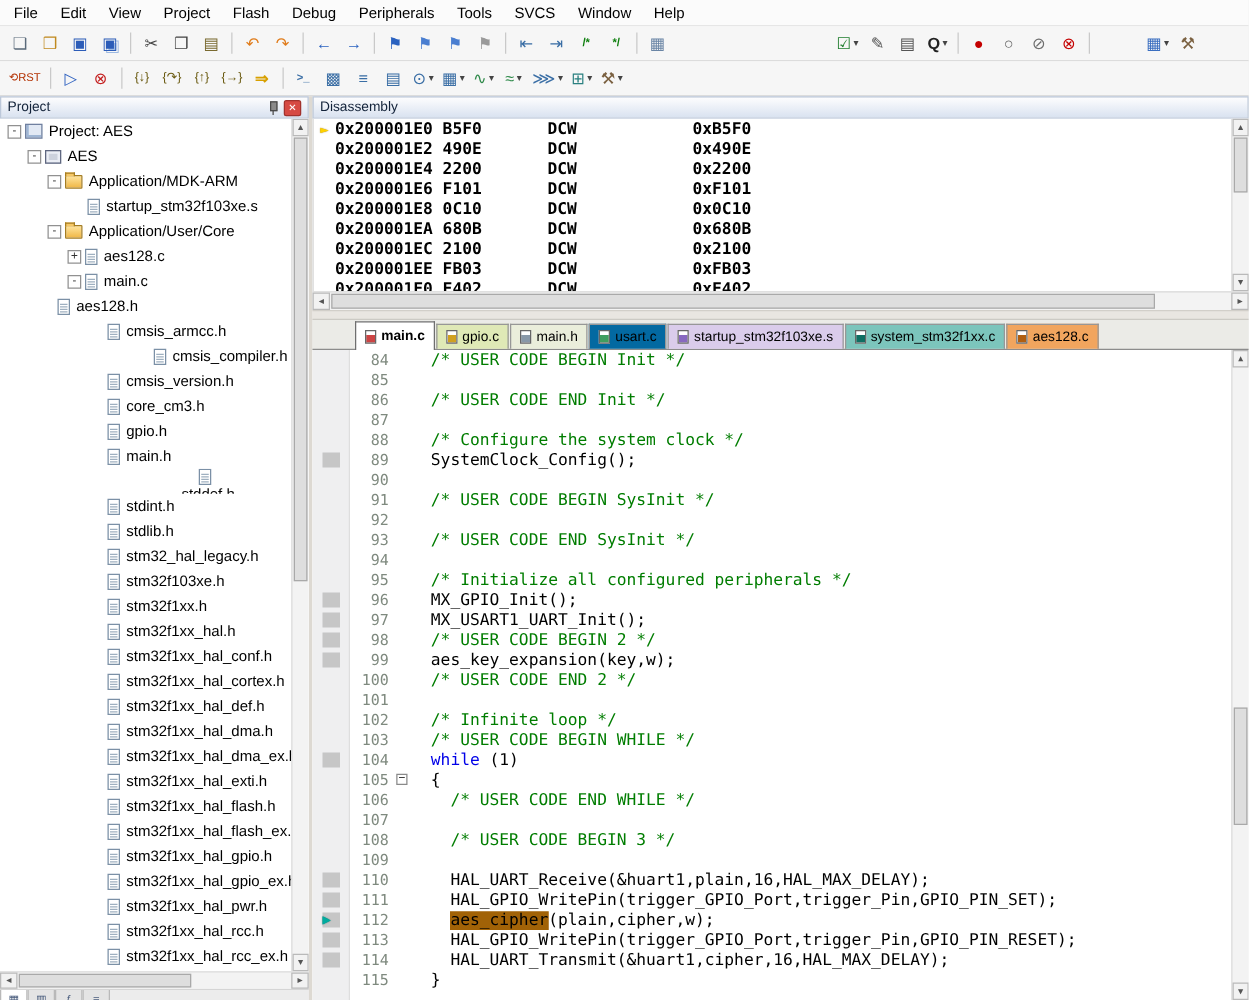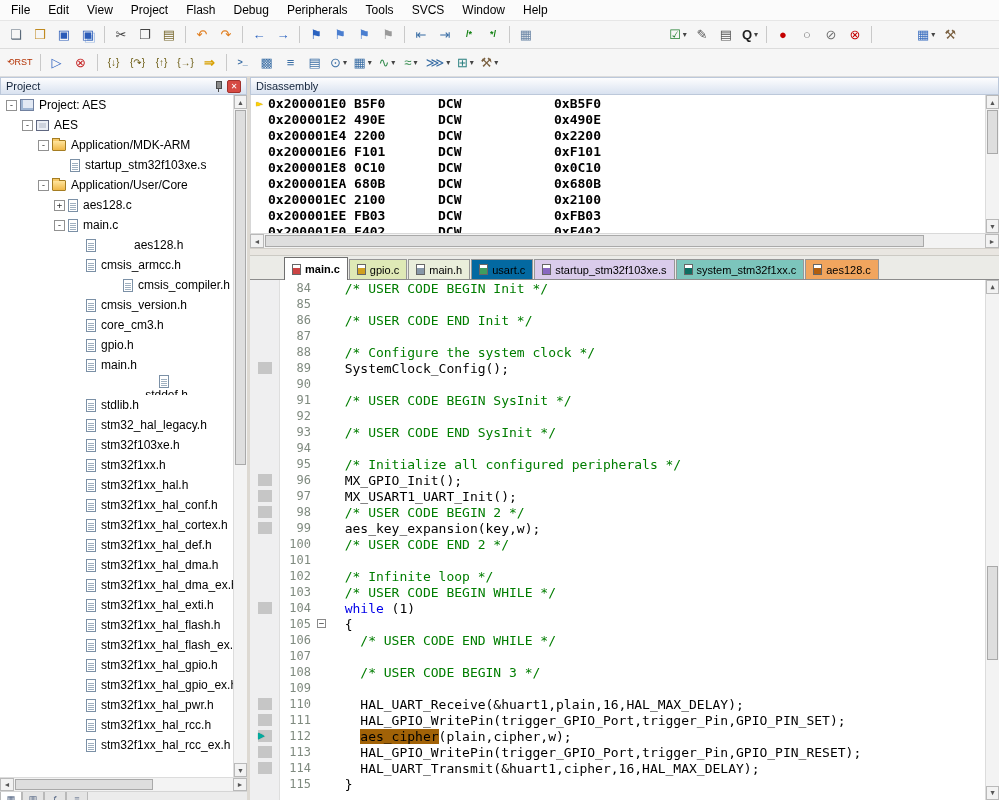--- a/index.html
+++ b/index.html
@@ -331,21 +331,21 @@
             <div class="tree-row" style="padding-left: 54px;">
               <span class="exp">+</span>
               <span class="ico ico-file"></span>
               <span class="tree-label">aes128.c</span>
             </div>
             <div class="tree-row" style="padding-left: 54px;">
               <span class="exp">-</span>
               <span class="ico ico-file"></span>
               <span class="tree-label">main.c</span>
             </div>
-            <div class="tree-row" style="padding-left: 86px; gap: 33px;">
+            <div class="tree-row" style="padding-left: 46px;">
               <span class="ico ico-file"></span>
               <span class="tree-label">aes128.h</span>
             </div>
             <div class="tree-row" style="padding-left: 86px;">
               <span class="ico ico-file"></span>
               <span class="tree-label">cmsis_armcc.h</span>
             </div>
             <div class="tree-row" style="padding-left: 106px; justify-content: center;">
               <span class="ico ico-file"></span>
               <span class="tree-label">cmsis_compiler.h</span>
@@ -362,20 +362,24 @@
               <span class="ico ico-file"></span>
               <span class="tree-label">gpio.h</span>
             </div>
             <div class="tree-row" style="padding-left: 86px;">
               <span class="ico ico-file"></span>
               <span class="tree-label">main.h</span>
             </div>
             <div class="tree-row" style="padding-left: 86px; flex-direction: column;">
               <span class="ico ico-file"></span>
               <span class="tree-label">stddef.h</span>
+            </div>
+            <div class="tree-row" style="padding-left: 86px;">
+              <span class="ico ico-file"></span>
+              <span class="tree-label">stdint.h</span>
             </div>
             <div class="tree-row" style="padding-left: 86px;">
               <span class="ico ico-file"></span>
               <span class="tree-label">stdlib.h</span>
             </div>
             <div class="tree-row" style="padding-left: 86px;">
               <span class="ico ico-file"></span>
               <span class="tree-label">stm32_hal_legacy.h</span>
             </div>
             <div class="tree-row" style="padding-left: 86px;">

